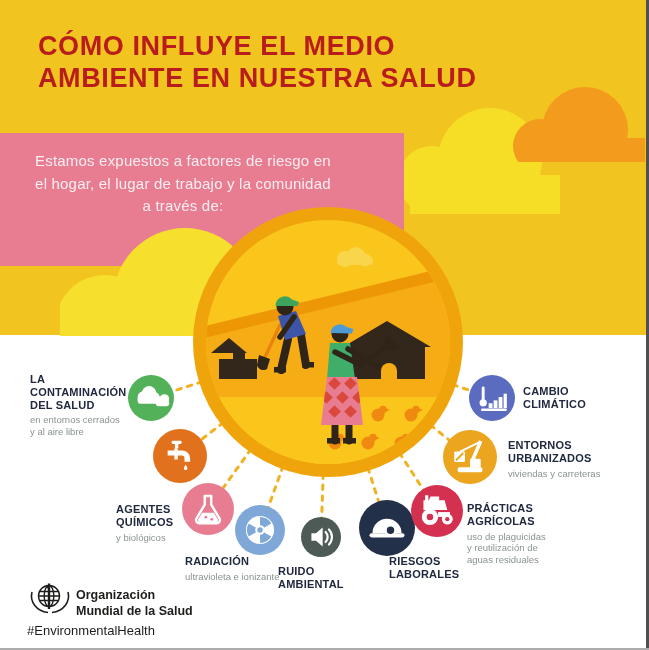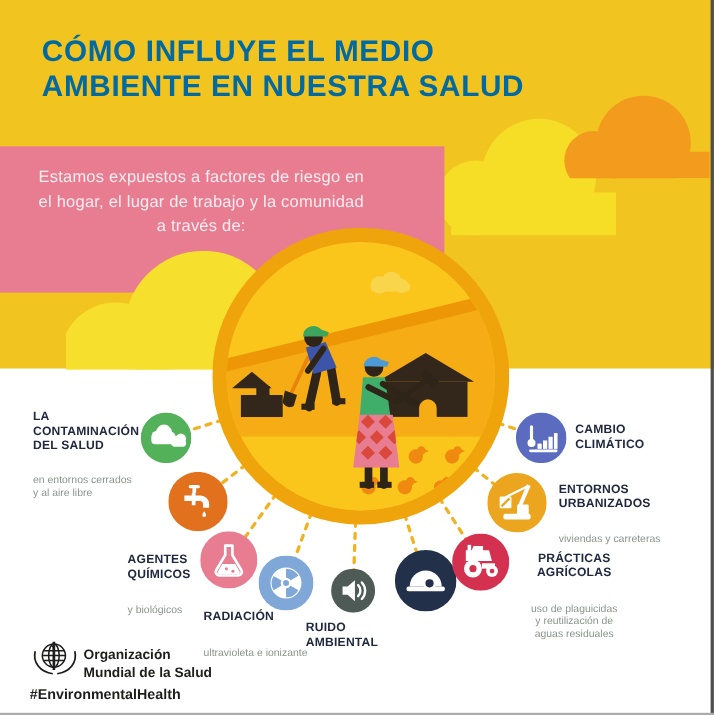--- a/index.html
+++ b/index.html
@@ -3,41 +3,41 @@
 <meta charset="utf-8">
 <style>
   * { margin:0; padding:0; box-sizing:border-box; }
   body { font-family:"Liberation Sans", sans-serif; background:#e9e9e9; }
   .canvas { position:relative; width:649px; height:650px; background:#F2C41F; overflow:hidden; }
   .white-zone { position:absolute; left:0; top:335px; width:100%; height:315px; background:#FFFFFF; }
   .edge-right { position:absolute; right:0; top:0; width:3px; height:100%; background:#4F4F4F; z-index:60; }
   .edge-bottom { position:absolute; left:0; bottom:0; width:100%; height:2px; background:#ACACAC; z-index:60; }
 
   .title { position:absolute; left:38px; top:31px; font-size:27px; font-weight:700;
-           color:#0369a1; line-height:1.17; letter-spacing:0.6px; white-space:pre-line; }
+           color:#b91c1c; line-height:1.17; letter-spacing:0.6px; white-space:pre-line; }
 
   .intro-panel { position:absolute; left:0; top:133px; width:404px; height:133px; background:#E87D92;text-align:center; }
   .intro-text { position:absolute; left:35px; top:17px; font-size:15px; color:#FBEDF1;
                 line-height:1.5; white-space:pre-line; letter-spacing:0.2px; }
 
   .abs { position:absolute; }
   svg { display:block; }
 
   .flabel { position:absolute; z-index:40; }
   .fname { font-size:11px; font-weight:700; color:#20293F; line-height:1.16;
            letter-spacing:0.2px; white-space:pre-line; }
-  .fsub  { font-size:9.5px; color:#8A948D; line-height:1.22; white-space:pre-line; margin-top:20px; }
+  .fsub  { font-size:9.5px; color:#8A948D; line-height:1.22; white-space:pre-line; margin-top:3px; }
   .center { text-align:left; }
 
   .badge { position:absolute; z-index:30; }
 
   .who { position:absolute; left:27px; top:581px; z-index:40; }
   .who-text { position:absolute; left:76px; top:587px; font-size:12.5px; font-weight:700;
               color:#1D1D1B; line-height:1.3; white-space:pre-line; }
-  .hashtag { position:absolute; left:27px; top:623px; font-size:13px; font-weight:700; color:#1D1D1B; }
+  .hashtag { position:absolute; left:27px; top:623px; font-size:13px; font-weight:400; color:#1D1D1B; }
 </style>
 </head>
 <body>
 
 <div class="canvas">
 
   <div class="white-zone"></div>
 
   <svg class="abs" style="left:400px; top:80px;" width="249" height="140" viewBox="0 0 249 140">
     <defs>
@@ -302,21 +302,25 @@
     <div class="fsub">y biológicos</div>
   </div>
   <div class="flabel" style="left:185px; top:555px; width:125px;">
     <div class="fname">RADIACIÓN</div>
     <div class="fsub">ultravioleta e ionizante</div>
   </div>
   <div class="flabel center" style="left:278px; top:565px; width:90px;">
     <div class="fname">RUIDO
 AMBIENTAL</div>
   </div>
-  <div class="flabel" style="left:467px; top:502px; width:110px;text-align:center;">
+  <div class="flabel" style="left:389px; top:555px; width:80px;">
+    <div class="fname">RIESGOS
+LABORALES</div>
+  </div>
+  <div class="flabel" style="left:467px; top:502px; width:110px;">
     <div class="fname">PRÁCTICAS
 AGRÍCOLAS</div>
     <div class="fsub">uso de plaguicidas
 y reutilización de
 aguas residuales</div>
   </div>
   <div class="flabel" style="left:508px; top:439px; width:120px;">
     <div class="fname">ENTORNOS
 URBANIZADOS</div>
     <div class="fsub">viviendas y carreteras</div>

